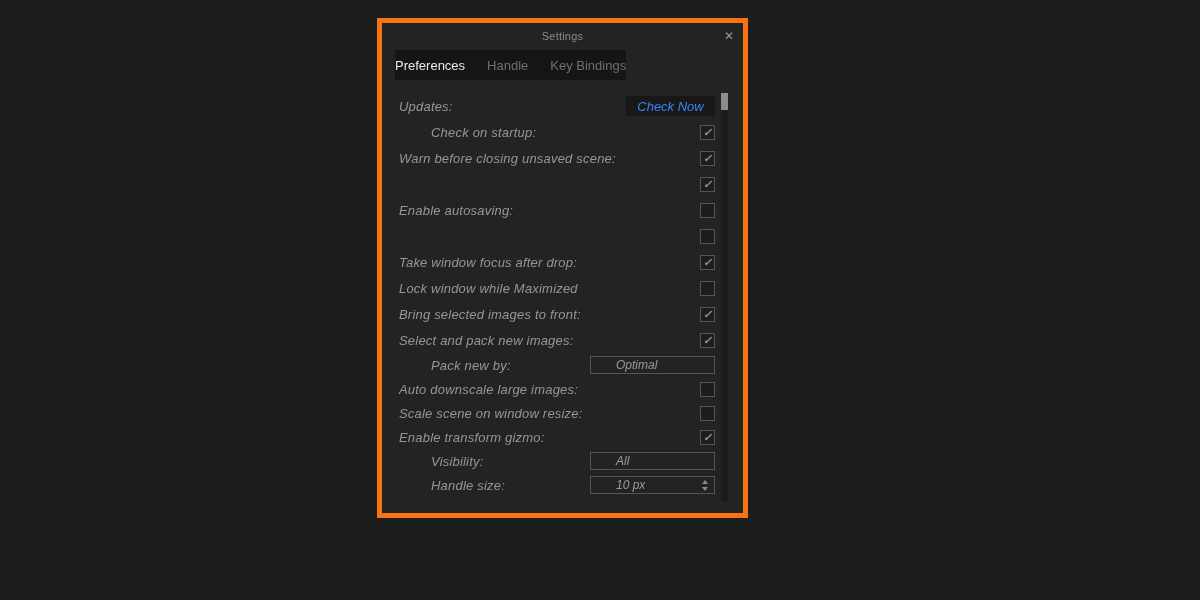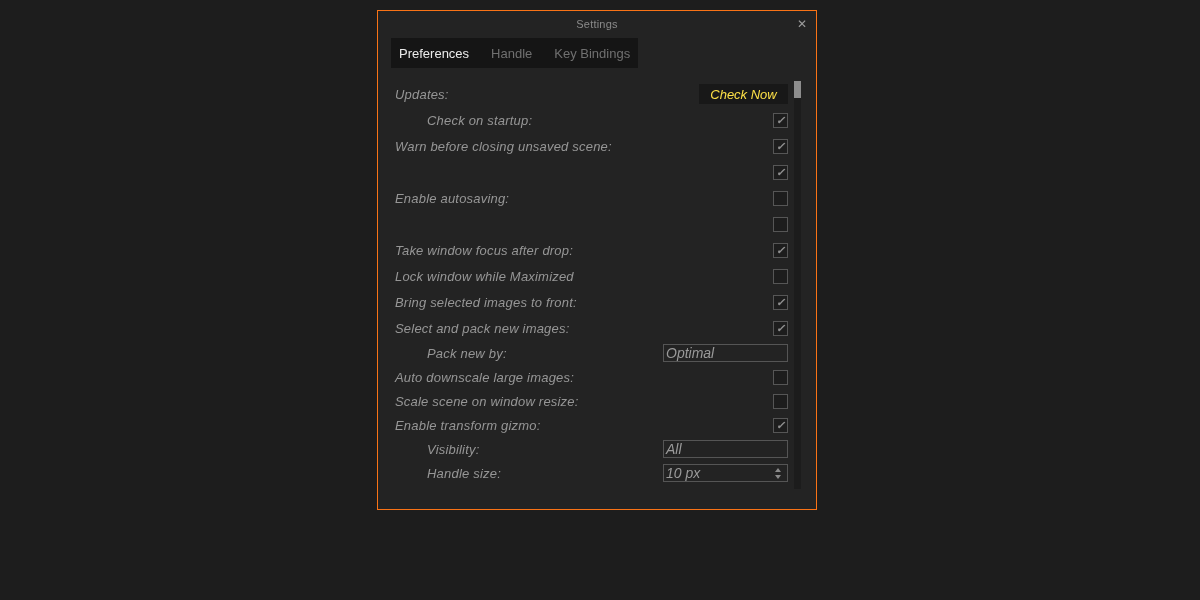--- a/index.html
+++ b/index.html
@@ -7,25 +7,25 @@
     padding: 0;
     width: 1200px;
     height: 600px;
     background: #1d1d1d;
     font-family: "Liberation Sans", sans-serif;
     overflow: hidden;
   }
   .dialog {
     position: absolute;
     left: 377px;
-    top: 10px;
-    width: 440px;
+    top: 18px;
+    width: 371px;
     height: 500px;
     background: #232323;
-    border: 1px solid #f97316;
+    border: 5px solid #f97316;
     box-sizing: border-box;
   }
   .titlebar {
     position: relative;
     height: 27px;
   }
   .title {
     position: absolute;
     left: 0; right: 0; top: 7px;
     text-align: center;
@@ -43,21 +43,21 @@
     text-align: center;
     cursor: default;
   }
   .tabstrip {
     position: absolute;
     left: 13px; top: 27px;
     height: 30px;
     background: #151515;
     display: flex;
     align-items: center;
-    padding: 0 8px;
+    padding: 0 0;
     gap: 22px;
     box-sizing: border-box;
   }
   .tab {
     font-size: 13px;
     color: #707070;
     white-space: nowrap;
     cursor: default;
   }
   .tab.active { color: #ebebeb; }
@@ -77,21 +77,21 @@
     color: #969696;
     margin-left: 17px;
     letter-spacing: 0.2px;
   }
   .row.indent .label { margin-left: 49px; }
   .control { position: absolute; right: 28px; }
   .btn {
     width: 89px;
     height: 20px;
     background: #181818;
-    color: #fde047;
+    color: #3b82f6;
     font-size: 13px;
     display: flex;
     align-items: center;
     justify-content: center;
     cursor: default;
   }
   .checkbox {
     width: 15px;
     height: 15px;
     background: #1d1d1d;
@@ -105,24 +105,24 @@
     font-weight: bold;
     cursor: default;
   }
   .combo, .spin {
     width: 125px;
     height: 18px;
     background: #232323;
     border: 1px solid #555555;
     box-sizing: border-box;
     color: #9a9a9a;
-    font-size: 14px;
-    display: flex;
-    align-items: center;
-    padding-left: 2px;
+    font-size: 12px;
+    display: flex;
+    align-items: center;
+    padding-left: 25px;
     cursor: default;
     position: absolute;
   }
   .spin-arrows {
     position: absolute;
     right: 6px;
     top: 0; bottom: 0;
     display: flex;
     flex-direction: column;
     justify-content: center;

